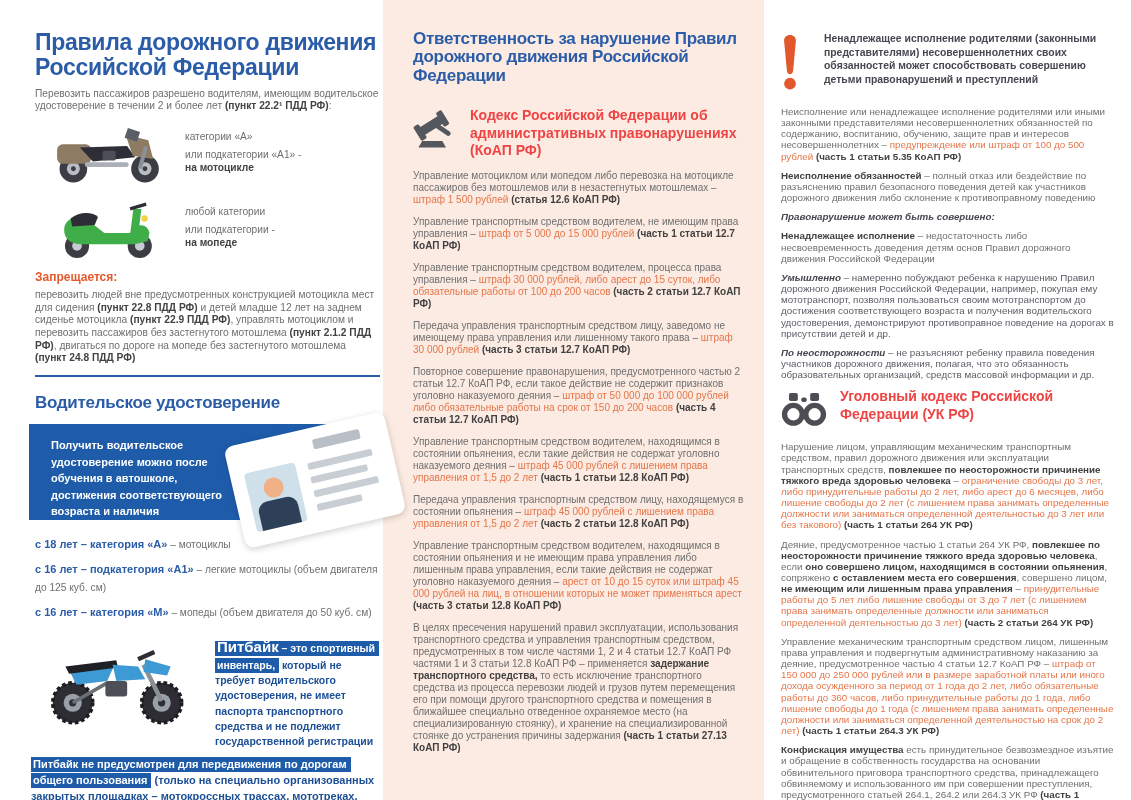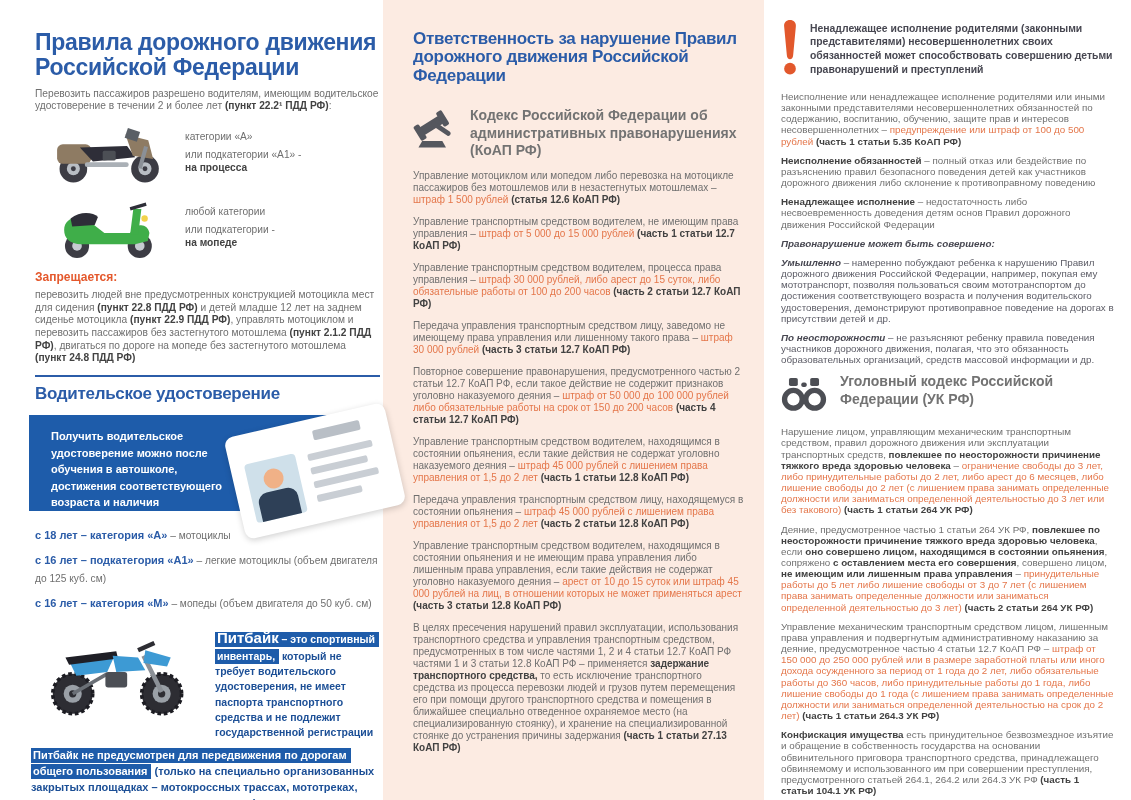--- a/index.html
+++ b/index.html
@@ -7,21 +7,21 @@
         font-family:"Liberation Sans","DejaVu Sans",sans-serif;color:#6f6f6f;}
   .mid-bg{position:absolute;left:383px;top:0;width:381px;height:800px;background:#fcebe2;}
   .col{position:absolute;top:0;}
   .col-left{left:35px;width:348px;}
   .col-mid{left:413px;width:332px;}
   .col-right{left:781px;width:333px;}
 
   .h1{color:#2b5ca8;font-weight:700;font-size:23px;line-height:1.08;letter-spacing:-0.3px;margin:30px 0 0;}
   .h1-sm{font-size:17px;}
   .h-orange{color:#e4582c;font-weight:700;font-size:12px;margin:8px 0 0;}
-  .h-orange2{color:#737373;font-weight:700;font-size:14px;line-height:1.26;margin:0;}
+  .h-orange2{color:#ef4444;font-weight:700;font-size:14px;line-height:1.26;margin:0;}
 
   .body{font-size:10.2px;line-height:1.24;color:#6f6f6f;margin:0;}
   .intro{margin-top:8px;}
   .seg-b{color:#424242;font-weight:700;}
   .seg-o{color:#e4764a;}
   .seg-i{color:#5c5c66;text-align:right;}
   .seg-bi{font-style:italic;font-weight:700;color:#474751;}
 
   .veh-row{display:flex;align-items:center;margin-top:3px;}
   .veh-row.first{margin-top:2px;}
@@ -54,21 +54,21 @@
   .pit-def{font-weight:700;color:#1c4f96;font-size:10.5px;line-height:1.45;margin:4px 0 0;width:190px;}
   .pit-term{font-size:15px;}
   .pit-note{font-weight:700;color:#1c4f96;font-size:11px;line-height:1.45;margin:8px 0 0;width:352px;margin-left:-4px;}
 
   .sect-row{display:flex;gap:13px;margin-top:22px;align-items:flex-start;}
   .sect-icon{flex:0 0 44px;padding-top:2px;}
   .col-mid .paras{margin-top:10px;}
   .para{font-size:10px;line-height:1.2;margin:0 0 10px;color:#6f6f6f;}
   .para.tight{margin-bottom:1px;}
 
-  .alert-row{display:flex;gap:9px;margin-top:17px;align-items:center;}
+  .alert-row{display:flex;gap:23px;margin-top:32px;align-items:flex-start;}
   .alert-icon{flex:0 0 20px;padding-top:2px;}
   .alert-text{margin:0;font-weight:700;color:#474751;font-size:10.4px;line-height:1.3;}
   .col-right .paras{margin-top:10px;}
   .col-right .para{font-size:9.8px;line-height:1.14;margin-bottom:8px;}
   .col-right .sect-row{margin-top:8px;}
   .col-right .paras.second{margin-top:9px;}
 </style>
 </head>
 <body>
 
@@ -93,21 +93,21 @@
           <path d="M94 24 L122 31 L128 54 L103 50 Z" fill="#8e7b63"></path>
           <path d="M97 16 L112 21 L108 33 L93 28 Z" fill="#5a5f66"></path>
           <rect x="113" y="38" width="5" height="28" fill="#8b9097" transform="rotate(16 115 52)"></rect>
           <rect x="44" y="58" width="54" height="6" rx="3" fill="#aab0b6"></rect>
           <rect x="66" y="44" width="16" height="12" rx="2" fill="#4c4f55"></rect>
         </svg>
       </span>
       <div class="veh-text">
         <span class="pre body">категории «А»
 или подкатегории «А1» -</span>
-        <span class="veh-bold">на процесса</span>
+        <span class="veh-bold">на мотоцикле</span>
       </div>
     </div>
 
     <div class="veh-row">
       <span class="veh-icon">
         <svg width="128" height="74" viewBox="0 0 130 92">
           <circle cx="24" cy="72" r="15" fill="#3c3c44"></circle>
             <circle cx="24" cy="72" r="6" fill="#c6cbd1"></circle>
           <circle cx="102" cy="72" r="15" fill="#3c3c44"></circle>
             <circle cx="102" cy="72" r="6" fill="#c6cbd1"></circle>
@@ -123,21 +123,21 @@
 или подкатегории -</span>
         <span class="veh-bold">на мопеде</span>
       </div>
     </div>
 
     <h2 class="h-orange">Запрещается:</h2>
     <p class="body forbidden"><span>перевозить людей вне предусмотренных конструкцией мотоцикла мест для сидения </span><span class="seg-b">(пункт 22.8 ПДД РФ)</span><span> и детей младше 12 лет на заднем сиденье мотоцикла </span><span class="seg-b">(пункт 22.9 ПДД РФ)</span><span>, управлять мотоциклом и перевозить пассажиров без застегнутого мотошлема </span><span class="seg-b">(пункт 2.1.2 ПДД РФ)</span><span>, двигаться по дороге на мопеде без застегнутого мотошлема </span><span class="seg-b">(пункт 24.8 ПДД РФ)</span></p>
 
     <div class="divider"></div>
 
-    <h1 class="h1 h1-sm" style="margin-top:8px;">Водительское удостоверение</h1>
+    <h1 class="h1 h1-sm" style="margin-top:17px;">Водительское удостоверение</h1>
 
     <div class="license-wrap">
       <div class="blue-box">
         <p class="box-text">Получить водительское удостоверение можно после обучения в автошколе,  достижения соответствующего возраста и наличия медицинского заключения:</p>
       </div>
       <div class="card">
         <div class="chip"></div>
         <div class="photo">
           <div class="head"></div>
           <div class="torso"></div>
@@ -216,22 +216,22 @@
           <path d="M10 0 C14 0 17 3 16.5 7 L13.5 39 C13.3 42 11.8 43.5 10 43.5 C8.2 43.5 6.7 42 6.5 39 L3.5 7 C3 3 6 0 10 0 Z" fill="#e2582c"></path>
           <circle cx="10" cy="54" r="6.5" fill="#e2582c"></circle>
         </svg>
       </span>
       <p class="alert-text">Ненадлежащее исполнение родителями (законными представителями) несовершеннолетних своих обязанностей может способствовать совершению детьми правонарушений и преступлений</p>
     </div>
 
     <div class="paras">
         <p class="para"><span>Неисполнение или ненадлежащее исполнение родителями или иными законными представителями несовершеннолетних обязанностей по содержанию, воспитанию, обучению, защите прав и интересов несовершеннолетних – </span><span class="seg-o">предупреждение или штраф от 100 до 500 рублей </span><span class="seg-b">(часть 1 статьи 5.35 КоАП РФ)</span></p>
         <p class="para"><span class="seg-b">Неисполнение обязанностей</span><span> – полный отказ или бездействие по разъяснению правил безопасного поведения детей как участников дорожного движения либо склонение к противоправному поведению</span></p>
+        <p class="para tight"><span class="seg-bi">Правонарушение может быть совершено:</span></p>
         <p class="para"><span class="seg-b">Ненадлежащее исполнение</span><span> – недостаточность либо несвоевременность доведения детям основ Правил дорожного движения Российской Федерации</span></p>
-        <p class="para tight"><span class="seg-bi">Правонарушение может быть совершено:</span></p>
         <p class="para tight"><span class="seg-bi">Умышленно</span><span class="seg-i"> – намеренно побуждают ребенка к нарушению Правил дорожного движения Российской Федерации, например, покупая ему мототранспорт, позволяя пользоваться своим мототранспортом до достижения соответствующего возраста и получения водительского удостоверения, демонстрируют противоправное поведение на дорогах в присутствии детей и др.</span></p>
         <p class="para"><span class="seg-bi">По неосторожности</span><span class="seg-i"> – не разъясняют ребенку правила поведения участников дорожного движения, полагая, что это обязанность образовательных организаций, средств массовой информации и др.</span></p>
       </div>
 
     <div class="sect-row">
       <span class="sect-icon">
         <svg width="46" height="38" viewBox="0 0 52 42">
           <circle cx="14" cy="27" r="10" fill="none" stroke="#4c4e54" stroke-width="6"></circle>
           <circle cx="38" cy="27" r="10" fill="none" stroke="#4c4e54" stroke-width="6"></circle>
           <rect x="9" y="3" width="10" height="9" rx="2" fill="#4c4e54"></rect>

